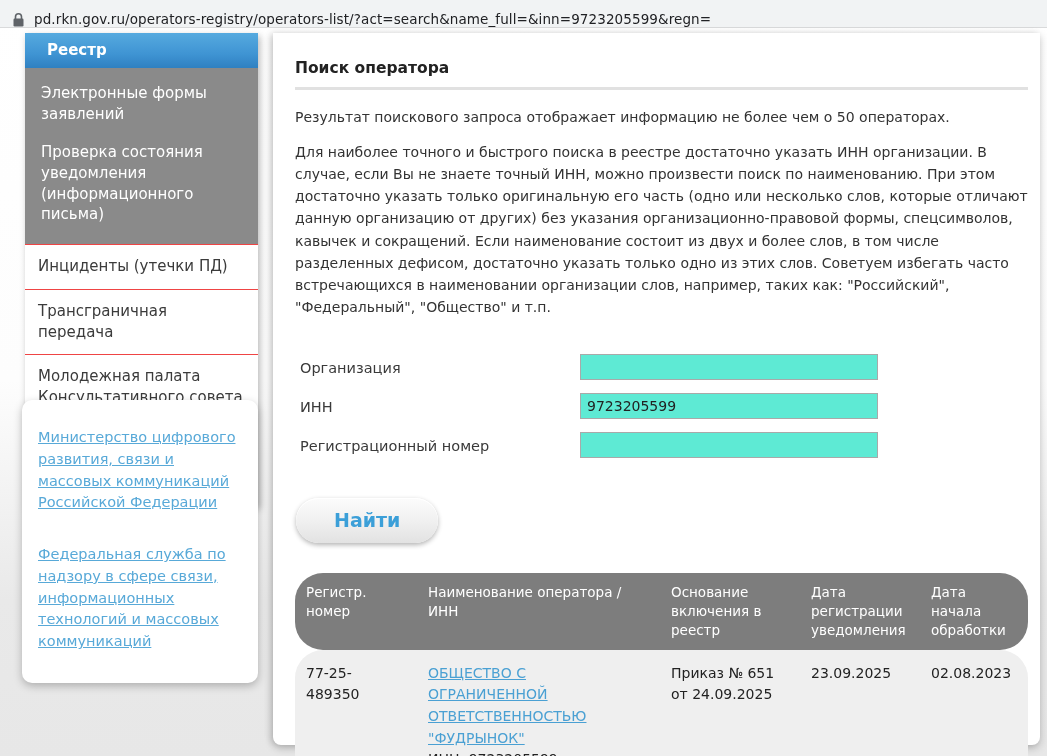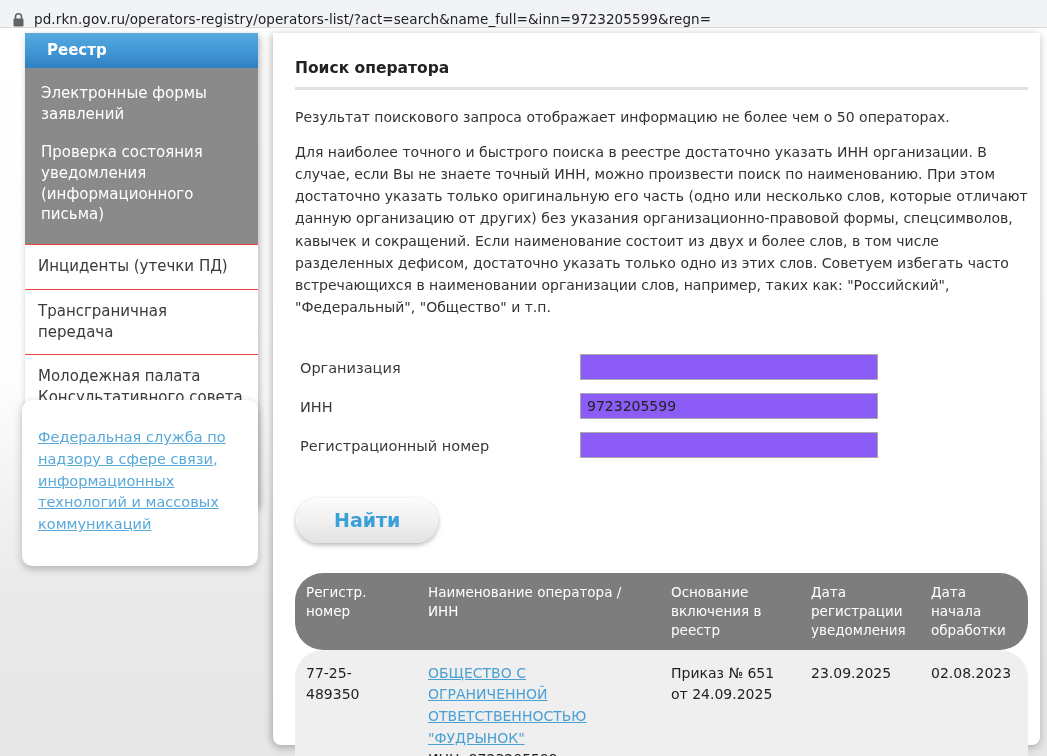--- a/index.html
+++ b/index.html
@@ -62,21 +62,21 @@
   .page-title { font-size:15.5px; font-weight:bold; color:#222222; }
   .title-divider { height:3px; background:#e1e1e1; margin:10px 0 16px; width:733px; }
   .para { font-size:14px; color:#333333; line-height:1.58; width:740px; }
   .para + .para { margin-top:13px; }
 
   
   .search-form { margin-top:36px; }
   .form-row { display:flex; align-items:center; margin-bottom:13px; padding-left:5px; }
   .form-label { width:280px; font-size:14.5px; color:#3a3a3a; padding-top:3px; }
   .form-input {
-    width:298px; height:23px; border:1px solid #a9a9a9; background:#8b5cf6;
+    width:298px; height:23px; border:1px solid #a9a9a9; background:#5eead4;
     font-family:inherit; font-size:14px; color:#222; padding:12px 6px; outline:none;
   }
   .find-btn {
     margin:27px 0 0 1px; display:inline-block; border:none; cursor:pointer;
     background:linear-gradient(180deg,#fcfcfc 0%,#efefef 55%,#e2e2e2 100%);
     border-radius:23px; padding:11px 38px 12px;
     box-shadow:0 2px 5px rgba(0,0,0,.3), inset 0 1px 0 #ffffff;
     color:#3b9fd8; font-weight:bold; font-size:19px; font-family:inherit;text-align:center;
   }
 
@@ -110,20 +110,21 @@
     <div class="sub-item">Электронные формы заявлений</div>
     <div class="sub-item">Проверка состояния уведомления (информационного письма)</div>
   </div>
   <div class="menu-item">Инциденты (утечки ПД)</div>
   <div class="menu-item">Трансграничная передача</div>
   <div class="menu-item">Молодежная палата Консультативного совета</div>
   <div class="menu-item">Согласие на обработку ПД, разрешенных для распространения</div>
 </nav>
 
 <div class="links-box">
+  <a class="ext-link">Министерство цифрового развития, связи и массовых коммуникаций Российской Федерации</a>
   <a class="ext-link">Федеральная служба по надзору в сфере связи, информационных технологий и массовых коммуникаций</a>
 </div>
 
 <main class="main-panel">
   <h1 class="page-title">Поиск оператора</h1>
   <div class="title-divider"></div>
 
   <p class="para">Результат поискового запроса отображает информацию не более чем о 50 операторах.</p>
   <p class="para">Для наиболее точного и быстрого поиска в реестре достаточно указать ИНН организации. В случае, если Вы не знаете точный ИНН, можно произвести поиск по наименованию. При этом достаточно указать только оригинальную его часть (одно или несколько слов, которые отличают данную организацию от других) без указания организационно-правовой формы, спецсимволов, кавычек и сокращений. Если наименование состоит из двух и более слов, в том числе разделенных дефисом, достаточно указать только одно из этих слов. Советуем избегать часто встречающихся в наименовании организации слов, например, таких как: "Российский", "Федеральный", "Общество" и т.п.</p>
 

